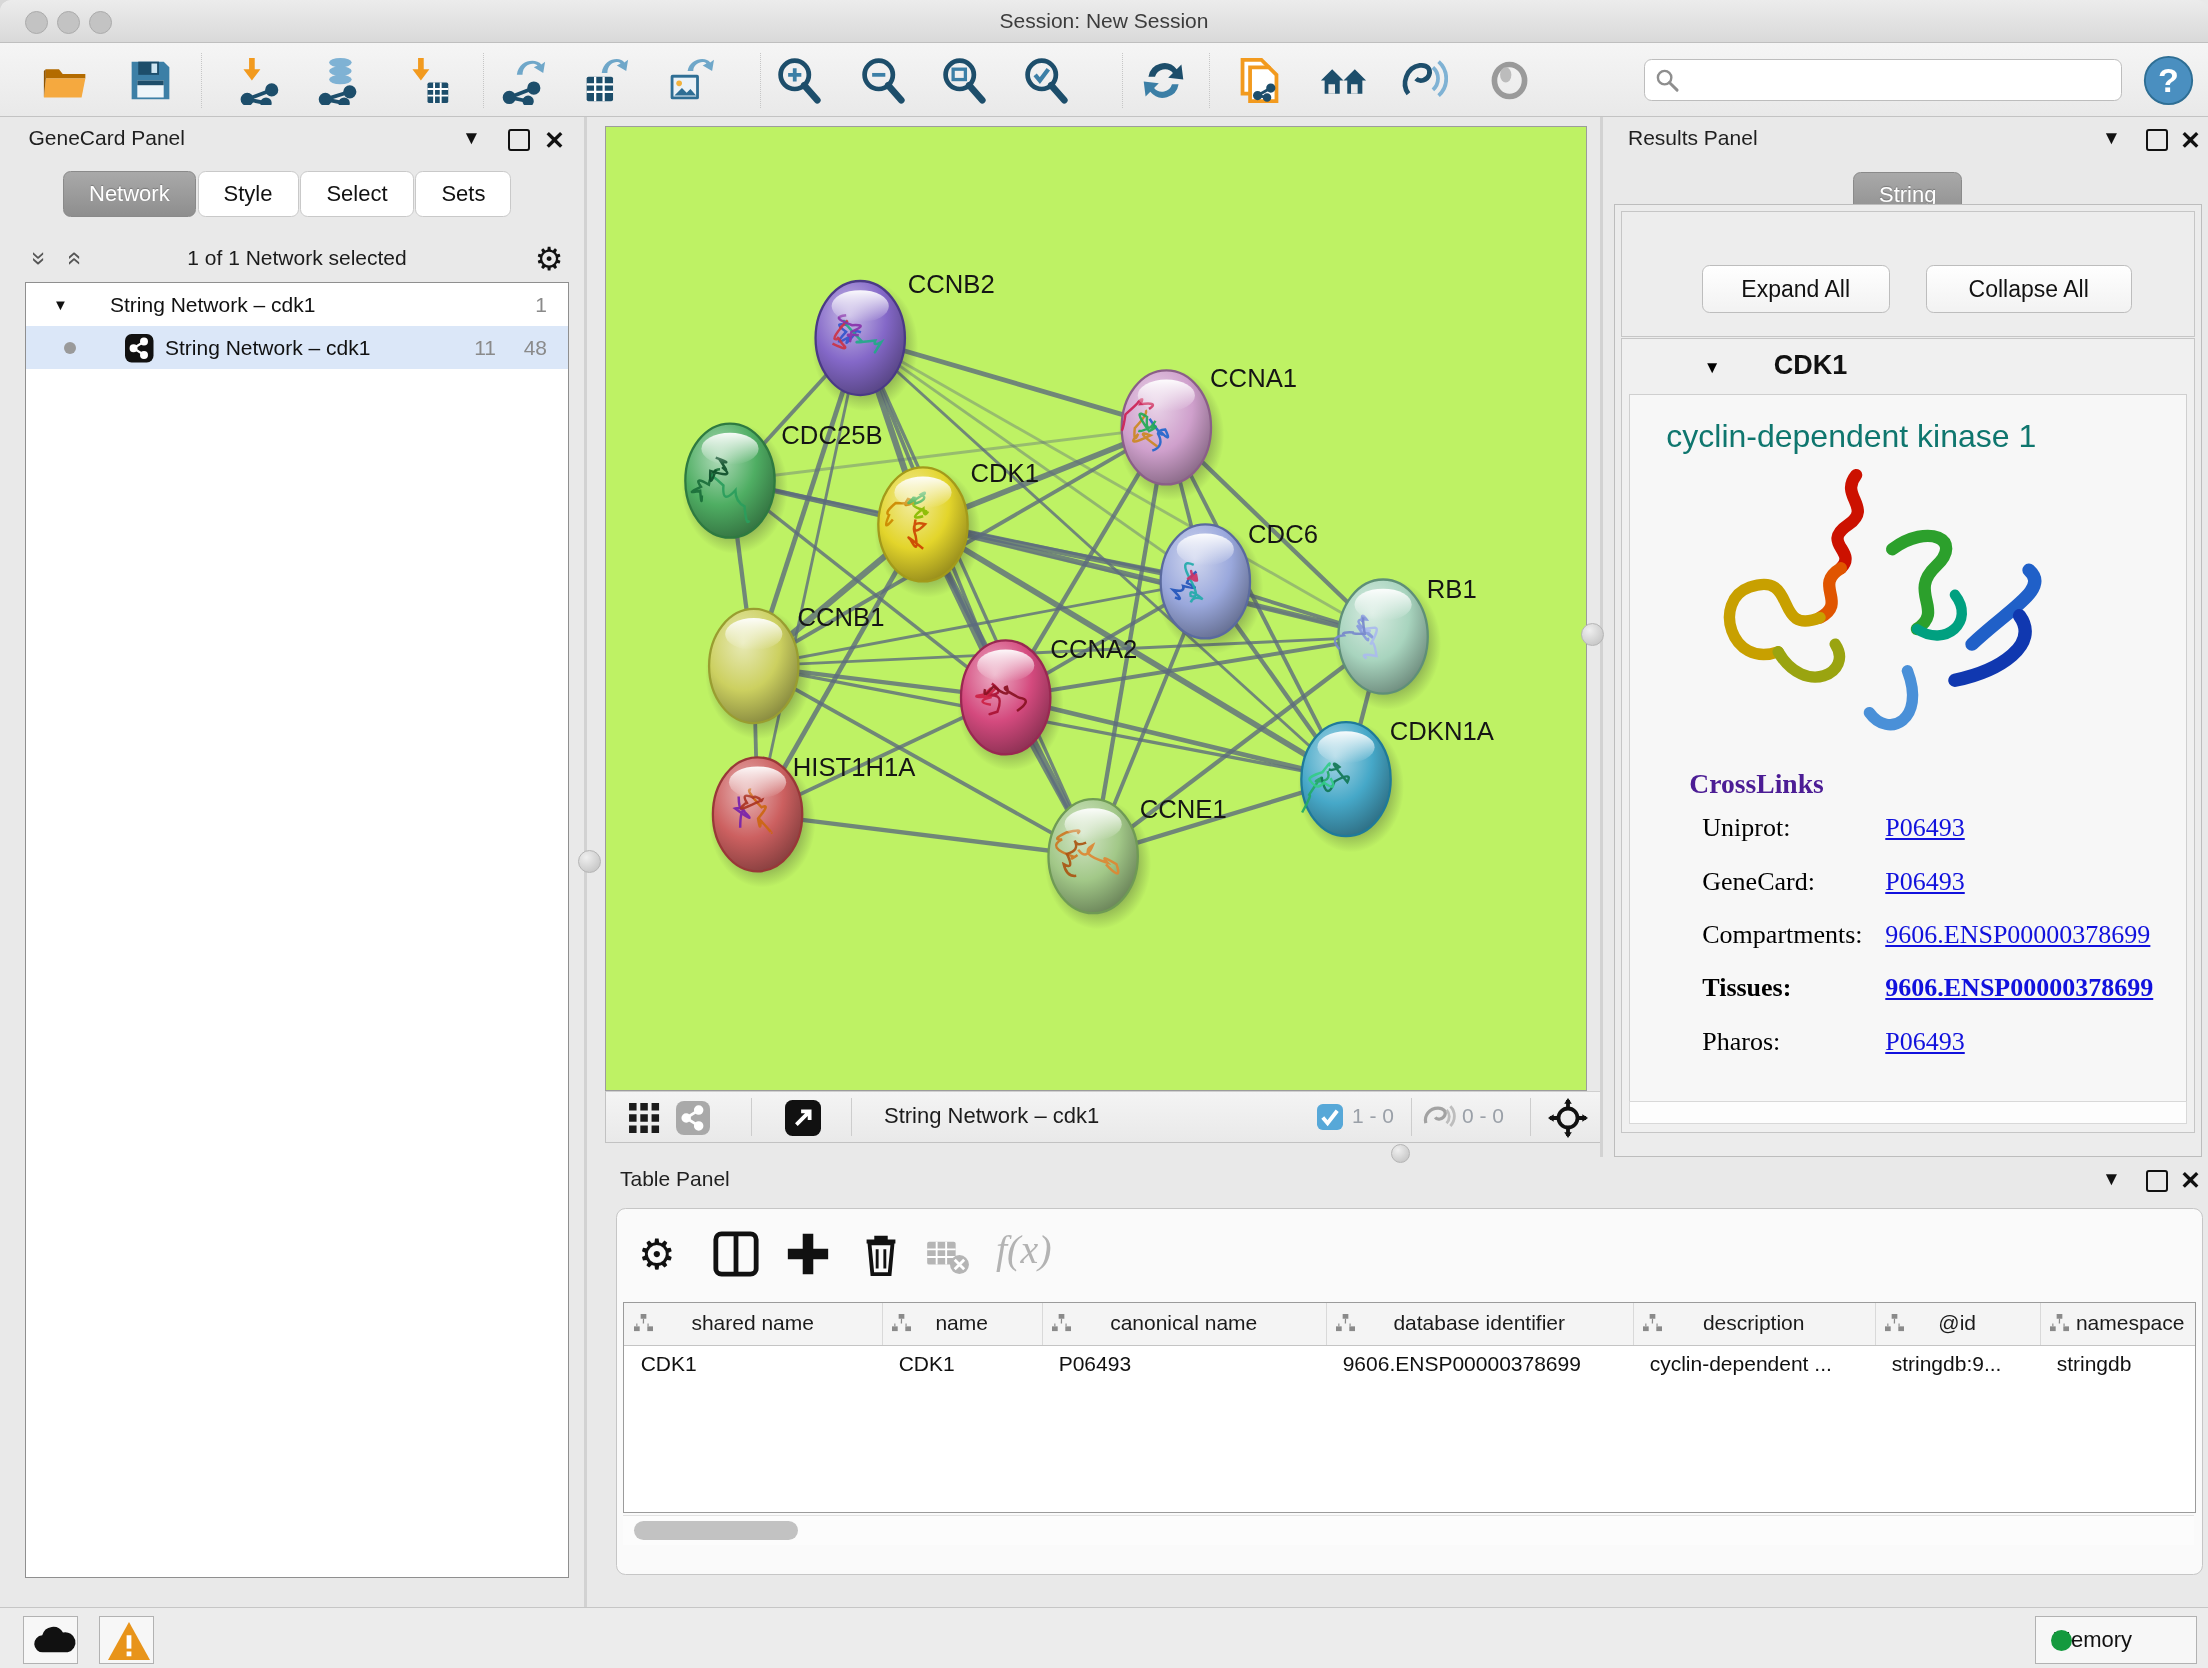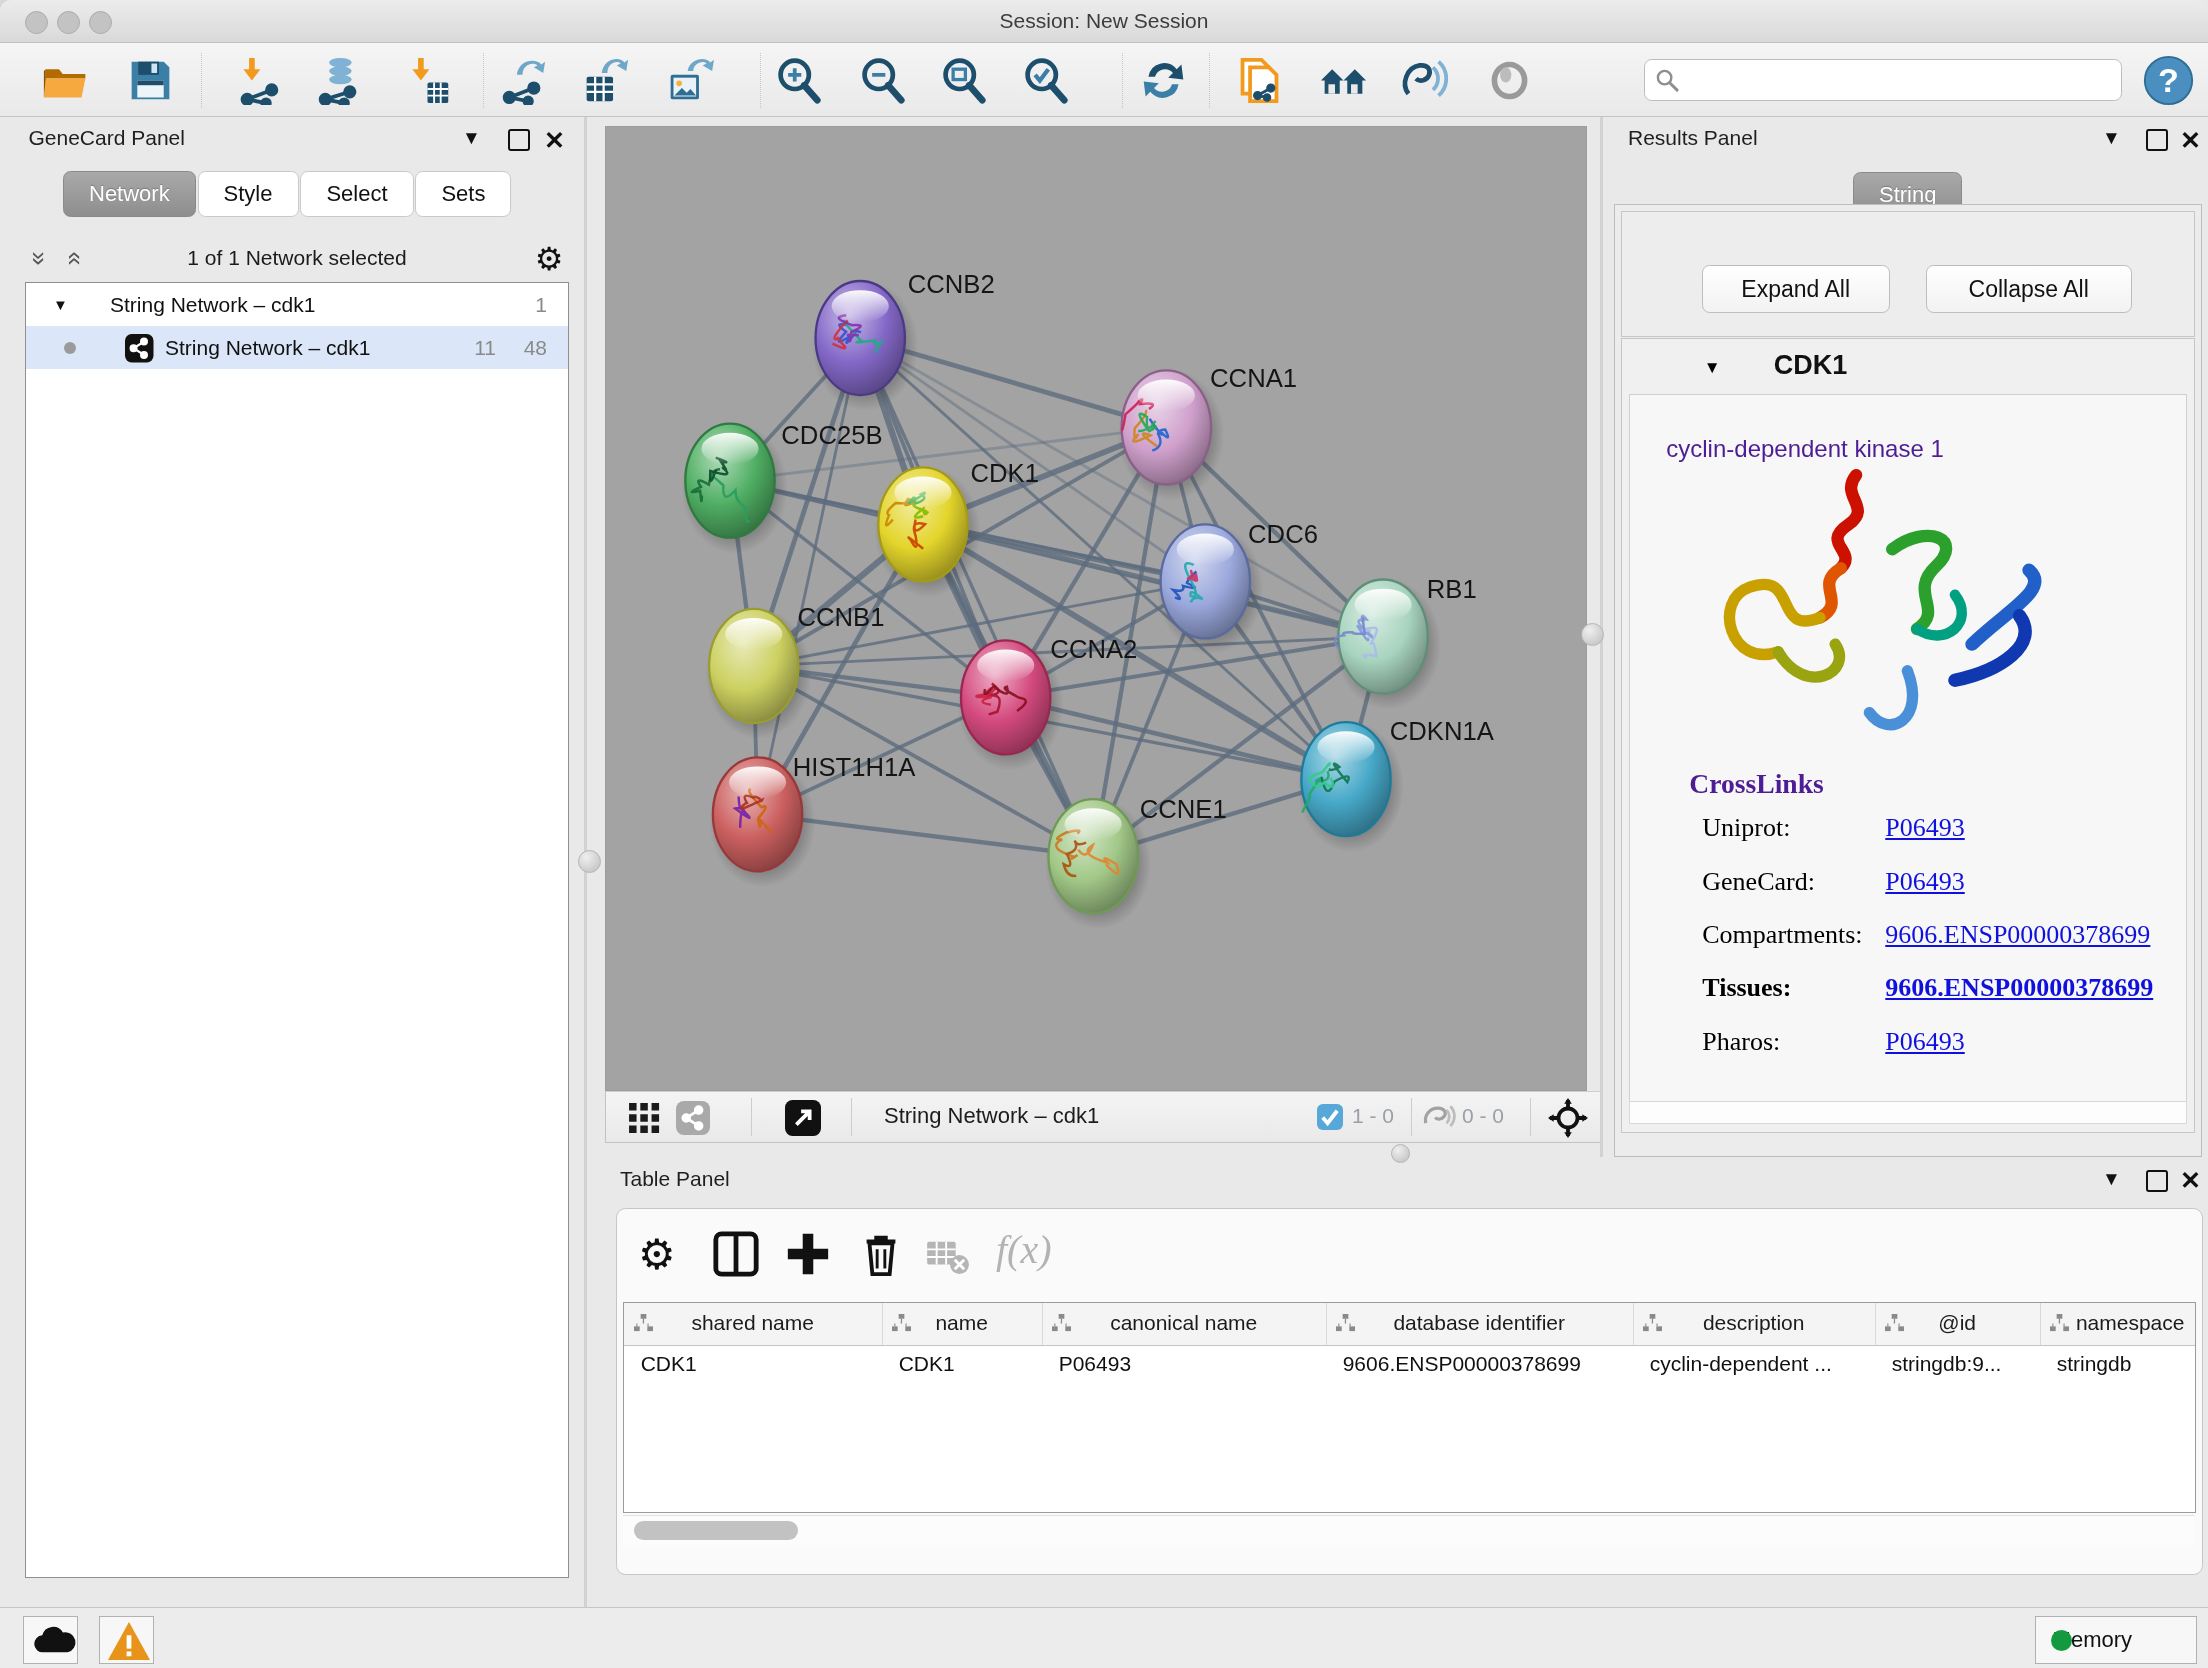--- a/index.html
+++ b/index.html
@@ -36,38 +36,38 @@
   #cp-tabs{left:63px;top:171px;}
   #cp-statusrow{left:25px;top:240px;width:544px;height:40px;}
   #cp-status{position:absolute;left:0;width:100%;text-align:center;font-size:21px;color:#1b1b1b;top:5.7px;}
   .chev{position:absolute;top:3.8px;font-size:25px;color:#555;transform:rotate(90deg);}
   #cp-gear{position:absolute;right:5.7px;top:0px;font-size:32px;color:#111;}
   #net-tree{left:25px;top:282px;width:542px;height:1294px;background:#fff;border:1.4px solid #8f8f8f;}
   .tree-row{position:relative;height:43px;line-height:43px;font-size:21px;color:#111;}
   .tree-row .cnt{position:absolute;color:#8a8a8a;}
   #tree-row-child{background:#dbe7f8;}
   
-  #net-canvas{left:605px;top:126px;width:980px;height:963px;background:#a3a3a3;border:1px solid #9c9c9c;}
+  #net-canvas{left:605px;top:126px;width:980px;height:963px;background:#bef264;border:1px solid #9c9c9c;}
   #net-toolbar{left:605px;top:1091px;width:994px;height:50px;background:linear-gradient(#f4f4f4,#e9e9e9);
     border:1px solid #c2c2c2;border-top:1px solid #cfcfcf;}
   .nt-sep{position:absolute;top:5.7px;height:38px;border-left:1px solid #cdcdcd;}
   #net-name{position:absolute;left:278px;top:11.4px;font-size:22px;color:#1c1c1c;}
   .nt-count{position:absolute;top:12.4px;font-size:21px;color:#9aa0a8;}
   
   #rp-title{left:1628px;top:126px;}
   #rp-tab{left:1853px;top:172px;}
   #rp-box{left:1614px;top:204px;width:586px;height:951px;background:#ececec;border:1.9px solid #bdbdbd;}
   #rp-buttons{position:absolute;left:5.7px;top:5.7px;right:5.7px;height:124px;background:#ededed;border:1px solid #c6c6c6;}
   .rp-btn{position:absolute;top:53px;height:46px;line-height:46px;background:linear-gradient(#ffffff,#f2f2f2);
     border:1px solid #bdbdbd;border-radius:7.6px;font-size:23px;color:#111;text-align:center;}
   #rp-card{position:absolute;left:5.7px;top:133px;right:5.7px;bottom:23px;background:#f0f0f0;border:1px solid #c6c6c6;}
   #rp-card-head{position:absolute;left:0;top:0;right:0;height:55px;}
   #rp-gene{position:absolute;left:152px;top:11.4px;font-size:27px;font-weight:bold;color:#111;}
   #rp-card-body{position:absolute;left:7.6px;top:55px;right:7.6px;bottom:7.6px;background:#f7f7f7;border:1px solid #cfcfcf;}
-  #rp-desc{position:absolute;left:36px;top:40px;font-size:24px;color:#4c1d95;}
+  #rp-desc{position:absolute;left:36px;top:23px;font-size:32px;color:#0f766e;}
   #protein-img{position:absolute;left:57px;top:63px;}
   .serif{font-family:"Liberation Serif",serif;}
   #crosslinks-title{position:absolute;left:59px;top:373px;font-size:27.6px;font-weight:bold;color:#4c1d95;}
   .cl-row{position:absolute;left:72px;font-size:26px;color:#000;}
   .cl-val{position:absolute;left:183px;top:0;color:#1111dd;text-decoration:underline;cursor:pointer;}
   #rp-scroll{position:absolute;left:7.6px;bottom:7.6px;right:7.6px;height:21px;background:#fdfdfd;border:1px solid #d8d8d8;}
   
   #tp-title{left:620px;top:1167px;}
   #tp-box{left:616px;top:1208px;width:1586px;height:1290px;}
   #tp-container{position:absolute;left:0;top:0;width:1585px;height:365px;background:#fafafa;

